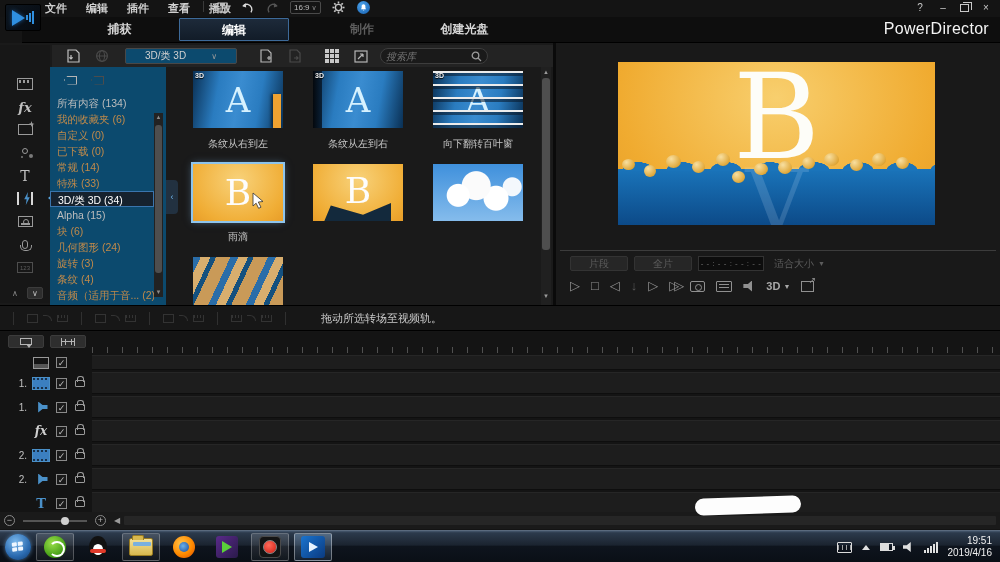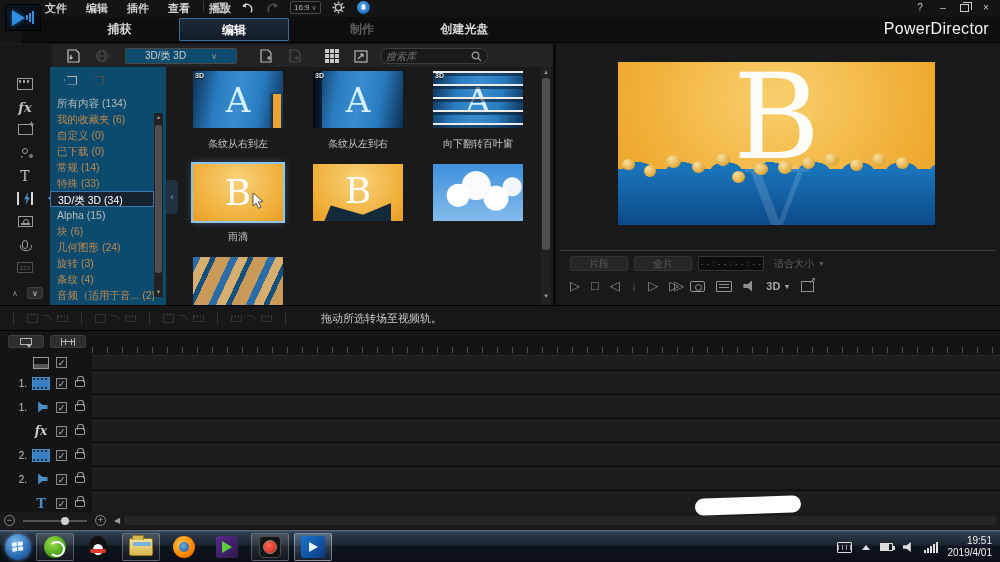--- a/index.html
+++ b/index.html
@@ -770,18 +770,18 @@
       <span class="tray-spk"></span>
       <span class="tray-net">
           <i></i>
           <i></i>
           <i></i>
           <i></i>
           <i></i>
         </span>
       <div id="clock">
         <div>19:51</div>
-        <div>2019/4/01</div>
+        <div>2019/4/16</div>
       </div>
     </div>
   </div>
 
 </div>
 
 </body></html>

